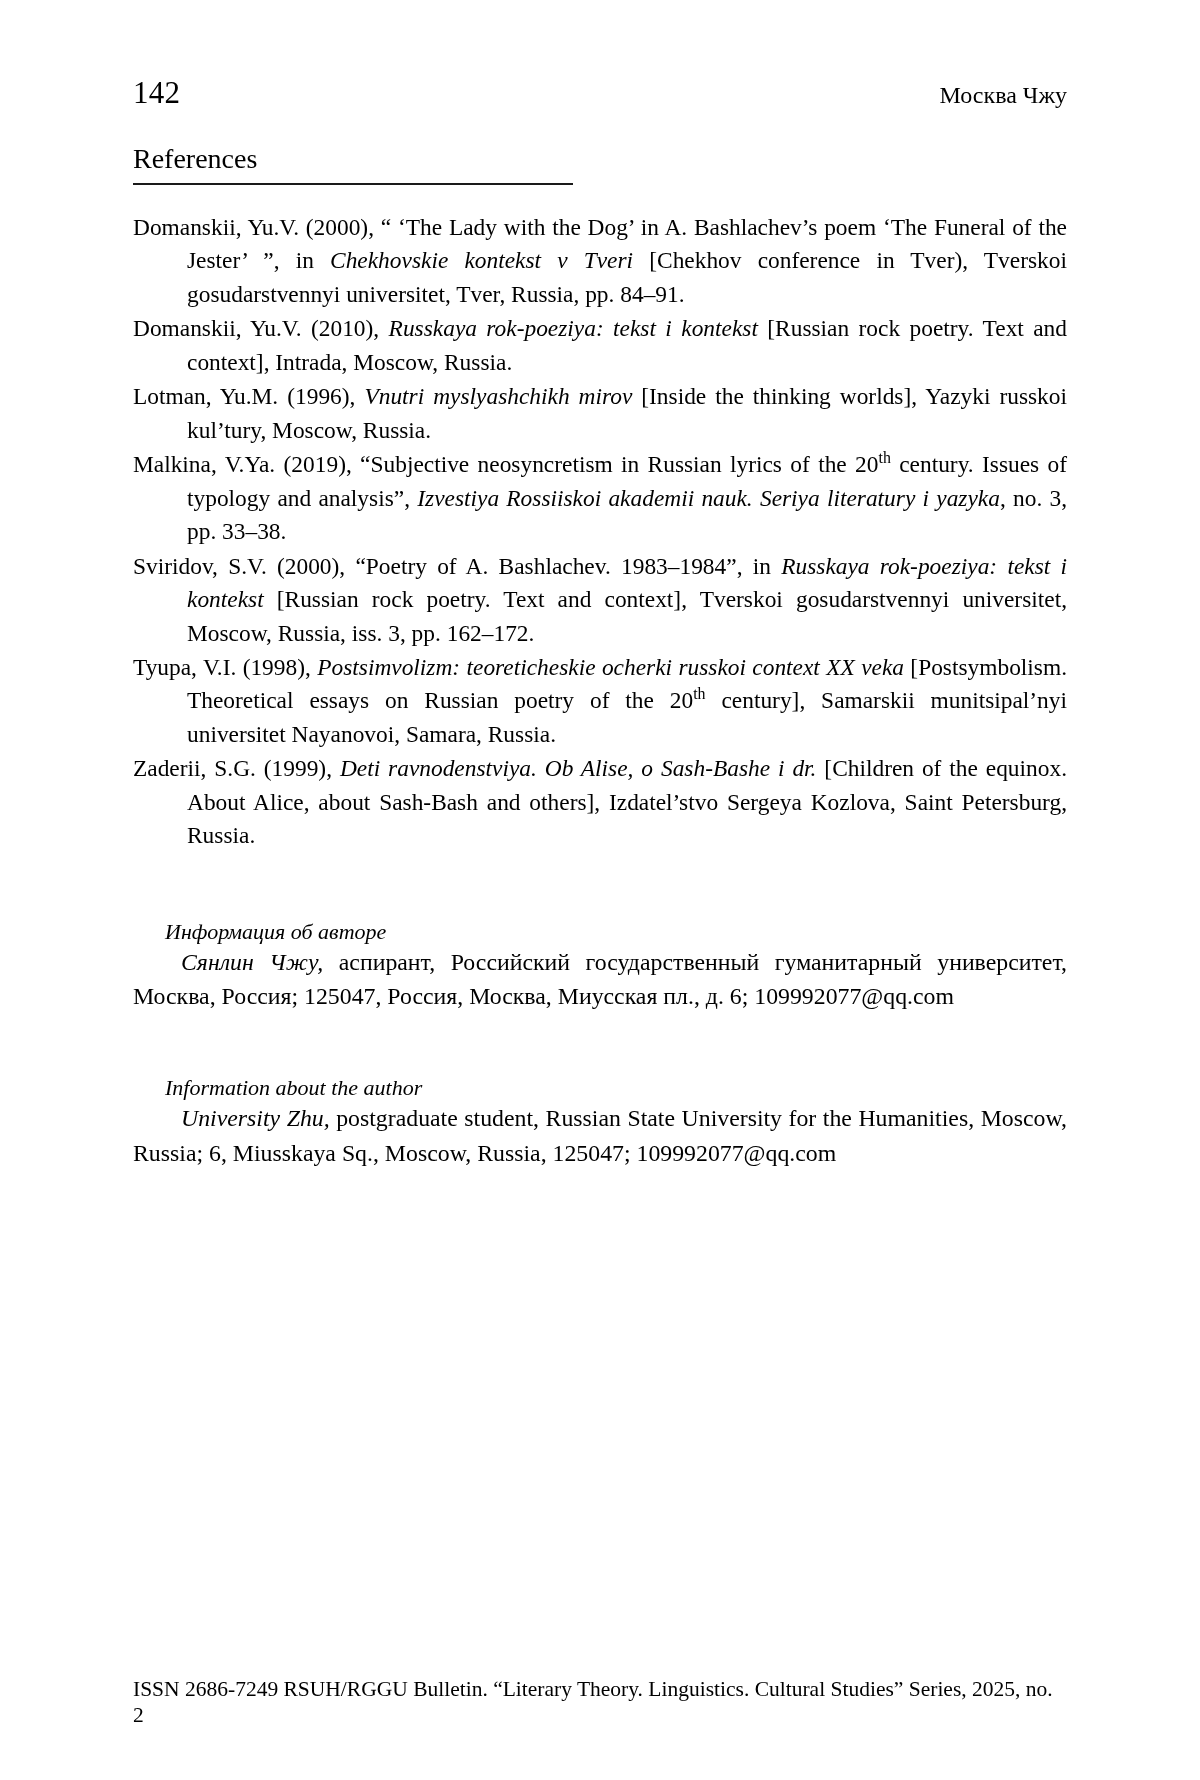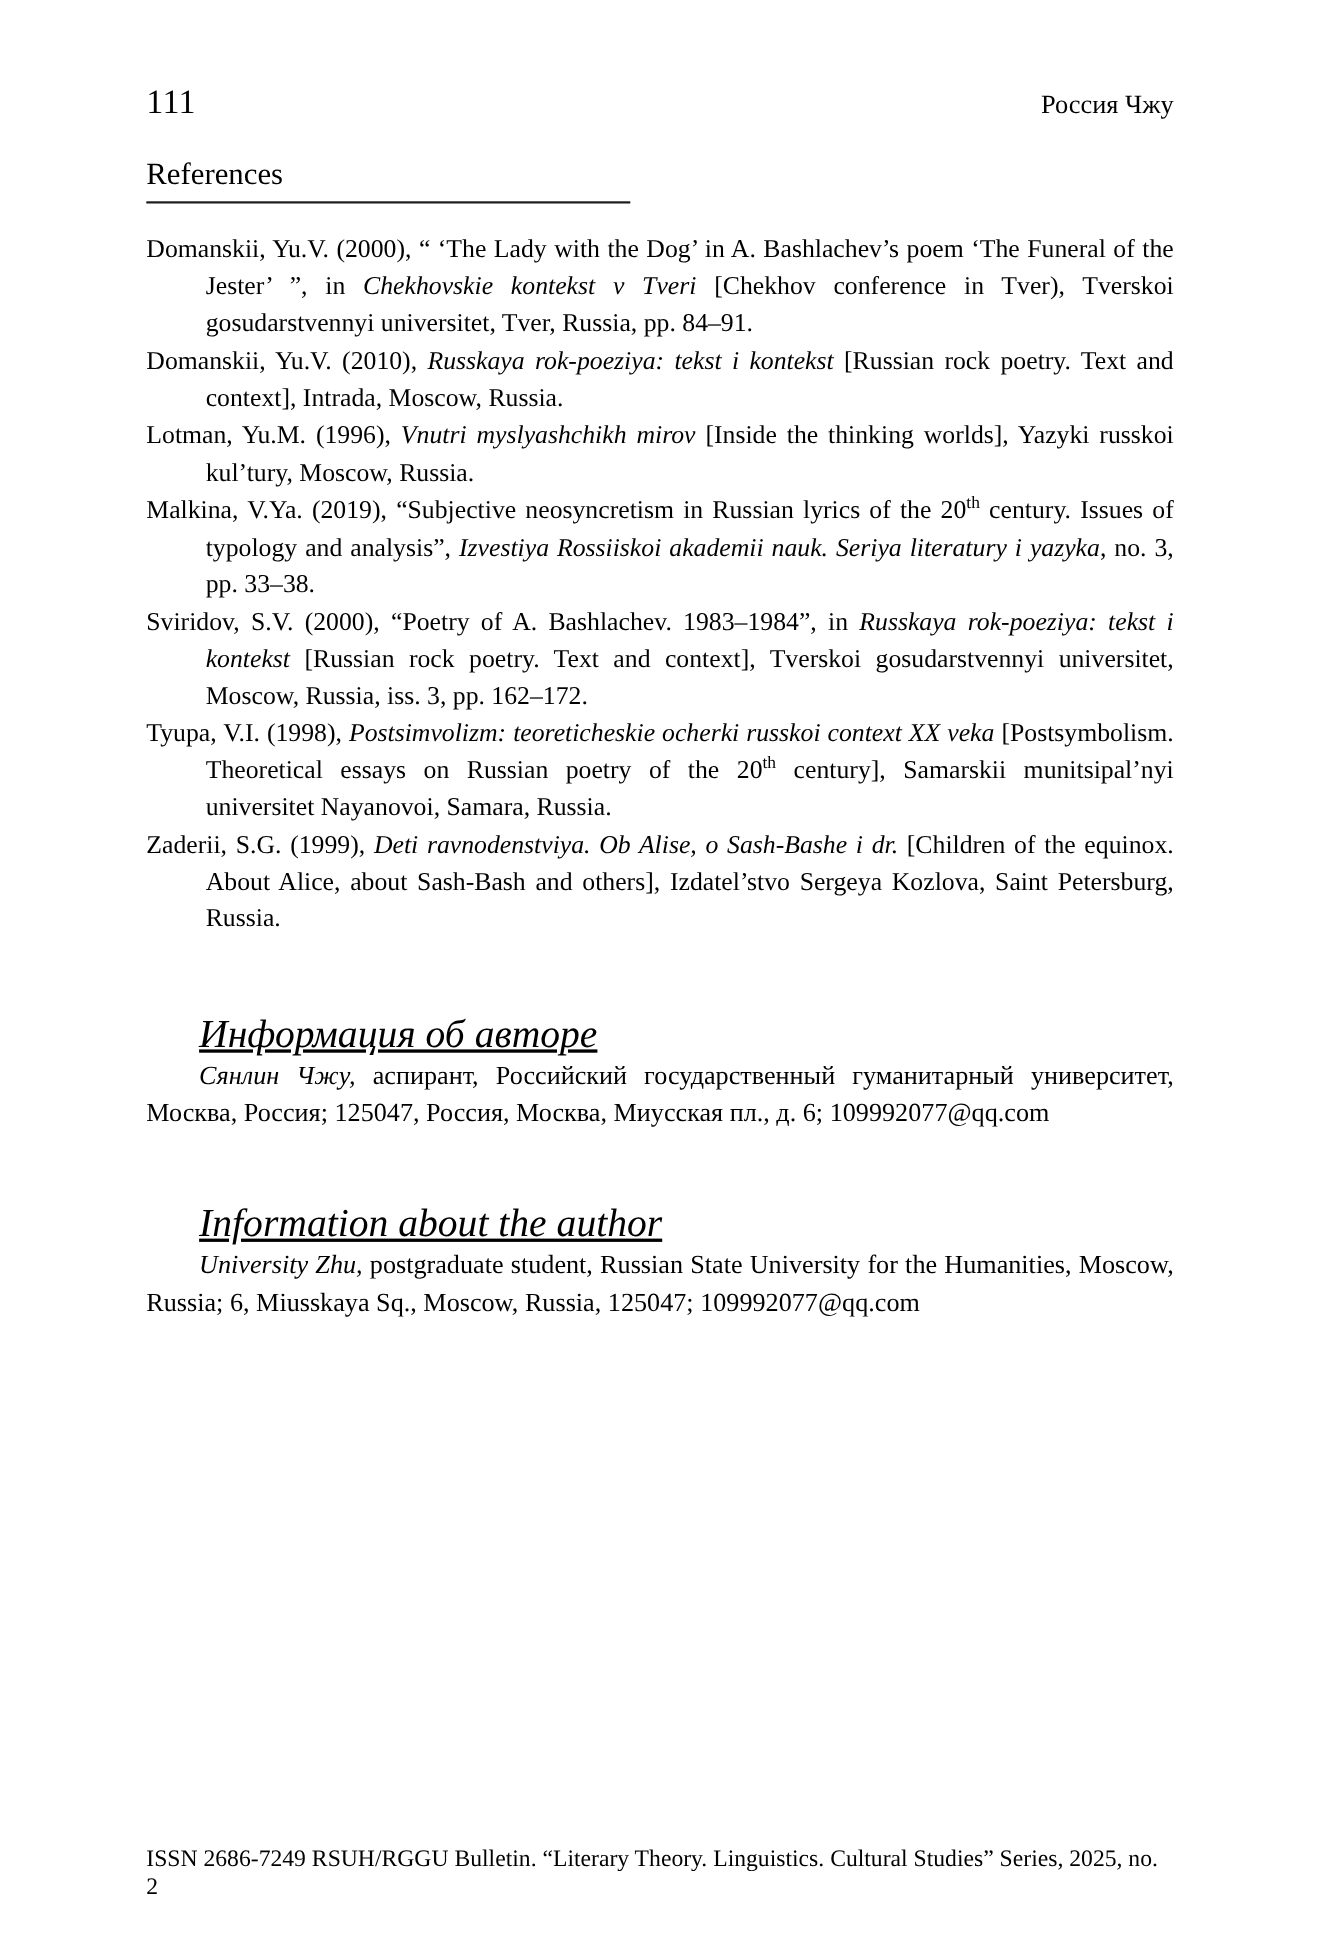--- a/index.html
+++ b/index.html
@@ -72,24 +72,23 @@
     font-style: italic;
   }
   sup {
     font-size: 0.68em;
     vertical-align: super;
     line-height: 0;
   }
   
   .sec-title {
     font-style: italic;
-    font-size: 36px;
+    font-size: 22px;
     margin-top: 62px;
-    margin-left: 48px;
-    text-decoration: underline;
+    margin-left: 32px;
   }
   .sec-title.ru {
     margin-top: 66px;
   }
   .sec-body {
     font-size: 23.8px;
     line-height: 1.44;
     text-align: justify;
     text-indent: 48px;
   }
@@ -108,22 +107,22 @@
   }
 </style>
 </head>
 <body>
 
 <div class="page">
 
   <div class="content">
 
     <div class="runhead">
-      <div class="folio">111</div>
-      <div class="author-rh">Россия Чжу</div>
+      <div class="folio">142</div>
+      <div class="author-rh">Москва Чжу</div>
     </div>
 
     <div class="refs-head-wrap">
       <div class="refs-head">References</div>
       <div class="rule"></div>
     </div>
 
     <div class="ref-list">
       <div class="ref-item">Domanskii, Yu.V. (2000), “ ‘The Lady with the Dog’ in A. Bashlachev’s poem ‘The Funeral of the Jester’ ”, in <em>Chekhovskie kontekst v Tveri</em> [Chekhov conference in Tver), Tverskoi gosudarstvennyi universitet, Tver, Russia, pp.&nbsp;84–91.</div>
       <div class="ref-item">Domanskii, Yu.V. (2010), <em>Russkaya rok-poeziya: tekst i kontekst</em> [Russian rock poetry. Text and context], Intrada, Moscow, Russia.</div>

